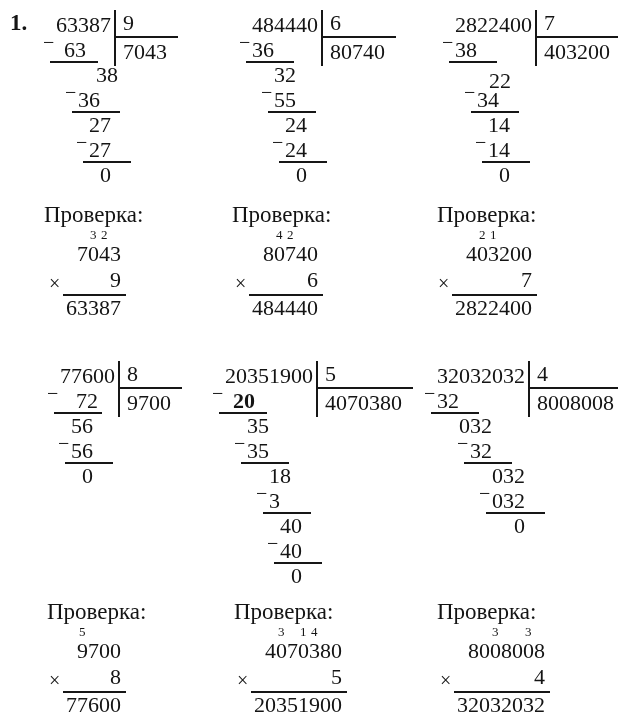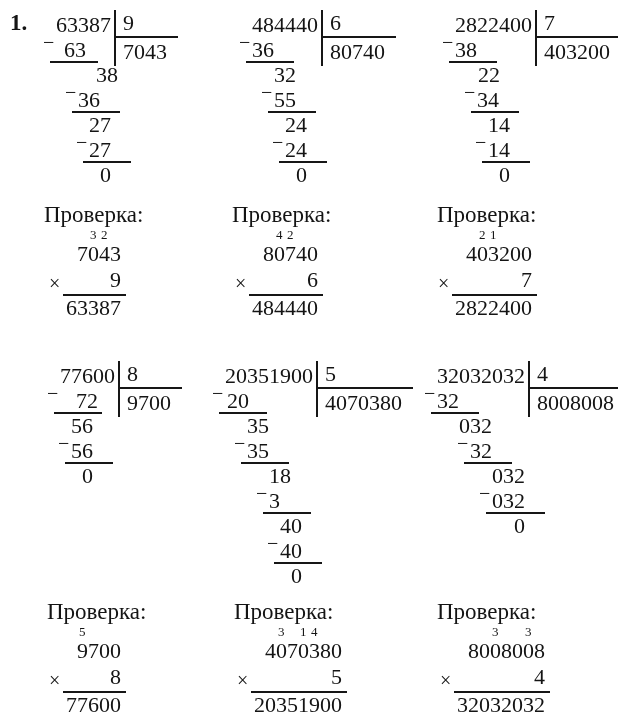--- a/index.html
+++ b/index.html
@@ -82,21 +82,21 @@
         <span class="prule" style="left: -3px; width: 74px;"></span>
         <span class="prod">484440</span>
       </div>
       <div class="dblock" style="left: 455px; top: 12px;">
         <div class="drow">2822400</div>
         <div class="qpanel" style="left: 80px; width: 84px;">
           <div class="divisor">7</div>
           <div class="qrow">403200</div>
         </div>
         <div class="srow" style="top: 25px; width: 190px;"><span class="snum" style="left: 0px;">38</span><span class="minus" style="left: -13px;">−</span><span class="uline" style="left: -6px; width: 48px;"></span></div>
-        <div class="srow" style="top: 50px; width: 190px;"><span class="snum" style="left: 23px;">22</span></div>
+        <div class="srow" style="top: 50px; width: 190px;"><span class="snum" style="left: 34px; margin-top: 6px;">22</span></div>
         <div class="srow" style="top: 75px; width: 190px;"><span class="snum" style="left: 22px;">34</span><span class="minus" style="left: 9px;">−</span><span class="uline" style="left: 16px; width: 48px;"></span></div>
         <div class="srow" style="top: 100px; width: 190px;"><span class="snum" style="left: 33px;">14</span></div>
         <div class="srow" style="top: 125px; width: 190px;"><span class="snum" style="left: 33px;">14</span><span class="minus" style="left: 20px;">−</span><span class="uline" style="left: 27px; width: 48px;"></span></div>
         <div class="srow" style="top: 150px; width: 190px;"><span class="snum" style="left: 44px;">0</span></div>
       </div>
       <div class="chk-label" style="left: 437px; top: 202px;">Проверка:</div>
       <div class="cblock" style="left: 455px; top: 228px; width: 81px; height: 96px;">
         <span class="carry" style="left: 24px;">2</span>
         <span class="carry" style="left: 35px;">1</span>
         <span class="mcand" style="left: 11px;">403200</span>
@@ -124,21 +124,21 @@
         <span class="mult" style="left: 44px;">8</span>
         <span class="prule" style="left: -3px; width: 63px;"></span>
         <span class="prod">77600</span>
       </div>
       <div class="dblock" style="left: 225px; top: 363px;">
         <div class="drow">20351900</div>
         <div class="qpanel" style="left: 91px; width: 95px;">
           <div class="divisor">5</div>
           <div class="qrow">4070380</div>
         </div>
-        <div class="srow" style="top: 25px; width: 190px;"><span class="snum" style="left: 2px;">20</span><span class="minus" style="left: -13px;">−</span><span class="uline" style="left: -6px; width: 48px;"></span></div>
+        <div class="srow" style="top: 25px; width: 190px;"><span class="snum" style="left: 8px; font-weight: bold;">20</span><span class="minus" style="left: -13px;">−</span><span class="uline" style="left: -6px; width: 48px;"></span></div>
         <div class="srow" style="top: 50px; width: 190px;"><span class="snum" style="left: 22px;">35</span></div>
         <div class="srow" style="top: 75px; width: 190px;"><span class="snum" style="left: 22px;">35</span><span class="minus" style="left: 9px;">−</span><span class="uline" style="left: 16px; width: 48px;"></span></div>
         <div class="srow" style="top: 100px; width: 190px;"><span class="snum" style="left: 44px;">18</span></div>
         <div class="srow" style="top: 125px; width: 190px;"><span class="snum" style="left: 44px;">3</span><span class="minus" style="left: 31px;">−</span><span class="uline" style="left: 38px; width: 48px;"></span></div>
         <div class="srow" style="top: 150px; width: 190px;"><span class="snum" style="left: 55px;">40</span></div>
         <div class="srow" style="top: 175px; width: 190px;"><span class="snum" style="left: 55px;">40</span><span class="minus" style="left: 42px;">−</span><span class="uline" style="left: 49px; width: 48px;"></span></div>
         <div class="srow" style="top: 200px; width: 190px;"><span class="snum" style="left: 66px;">0</span></div>
       </div>
       <div class="chk-label" style="left: 234px; top: 599px;">Проверка:</div>
       <div class="cblock" style="left: 254px; top: 625px; width: 92px; height: 96px;">

